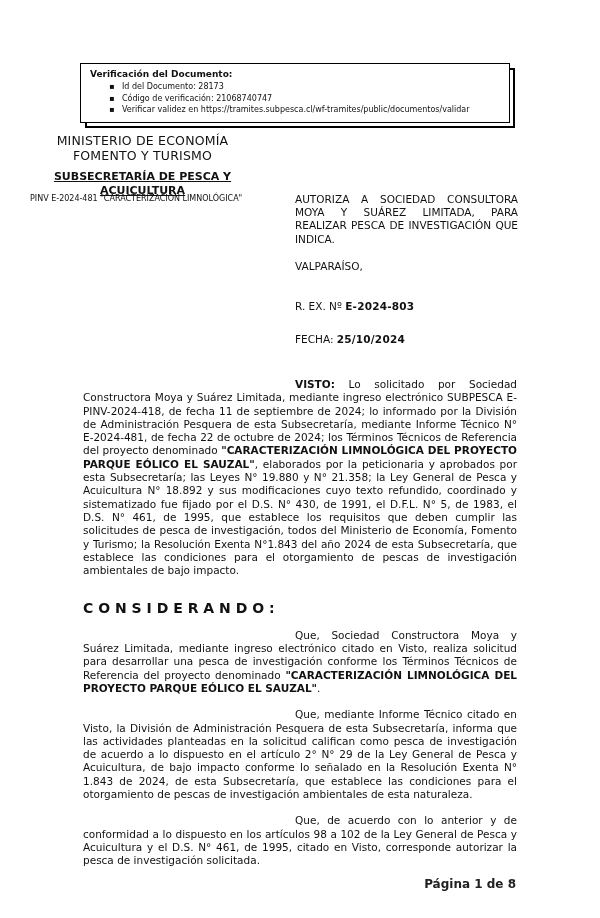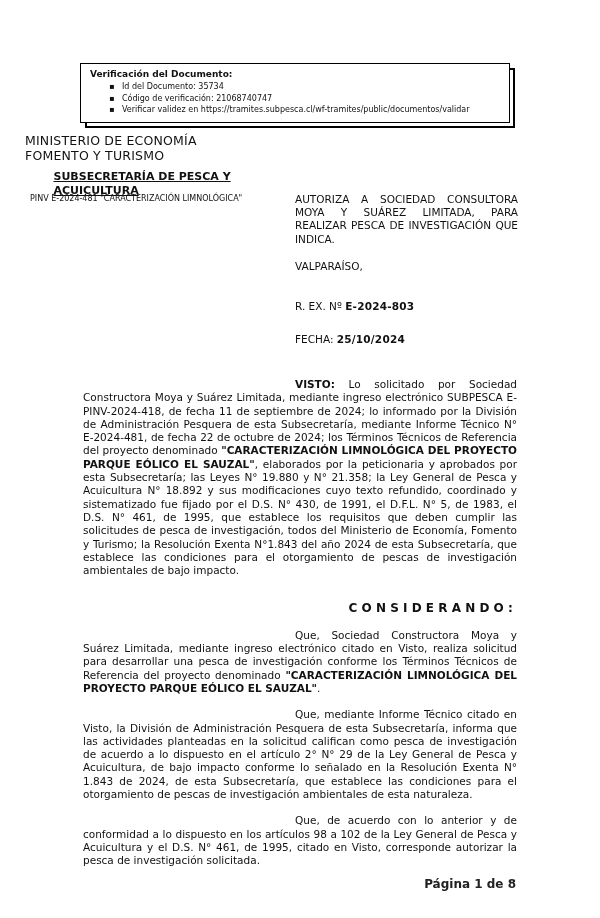--- a/index.html
+++ b/index.html
@@ -49,21 +49,21 @@
     top: 0;
     font-size: 8px;
   }
 
   
   .letterhead {
     position: absolute;
     left: 25px;
     top: 133px;
     width: 235px;
-    text-align: left;
+    text-align: center;
   }
   .ministry {
     font-size: 12.5px;
     line-height: 15px;
     letter-spacing: 0.2px;
   }
   .department {
     margin: 7px auto 10px auto;
     width: 178px;
     font-size: 11px;
@@ -103,22 +103,22 @@
     width: 434px;
     font-size: 10.5px;
     line-height: 13.3px;
     text-align: justify;
   }
   .para {
     text-indent: 212px;
     margin-bottom: 13px;
   }
   .considerando {
-    text-align: right;
-    font-size: 12px;
+    text-align: left;
+    font-size: 14px;
     font-weight: bold;
     letter-spacing: 0.35em;
     margin: 25px 0 13px 0;
   }
 
   .page-footer {
     position: absolute;
     right: 84px;
     bottom: 27px;
     font-size: 12px;
@@ -127,21 +127,21 @@
   }
 </style>
 </head>
 <body>
 
 <div class="page">
 
   <div class="verify-box">
     <div class="verify-title">Verificación del Documento:</div>
     <ul class="verify-list">
-      <li>Id del Documento: 35734</li>
+      <li>Id del Documento: 28173</li>
       <li>Código de verificación: 21068740747</li>
       <li>Verificar validez en https://tramites.subpesca.cl/wf-tramites/public/documentos/validar</li>
     </ul>
   </div>
 
   <div class="letterhead">
     <div class="ministry">
       <div>MINISTERIO DE ECONOMÍA</div>
       <div>FOMENTO Y TURISMO</div>
     </div>

